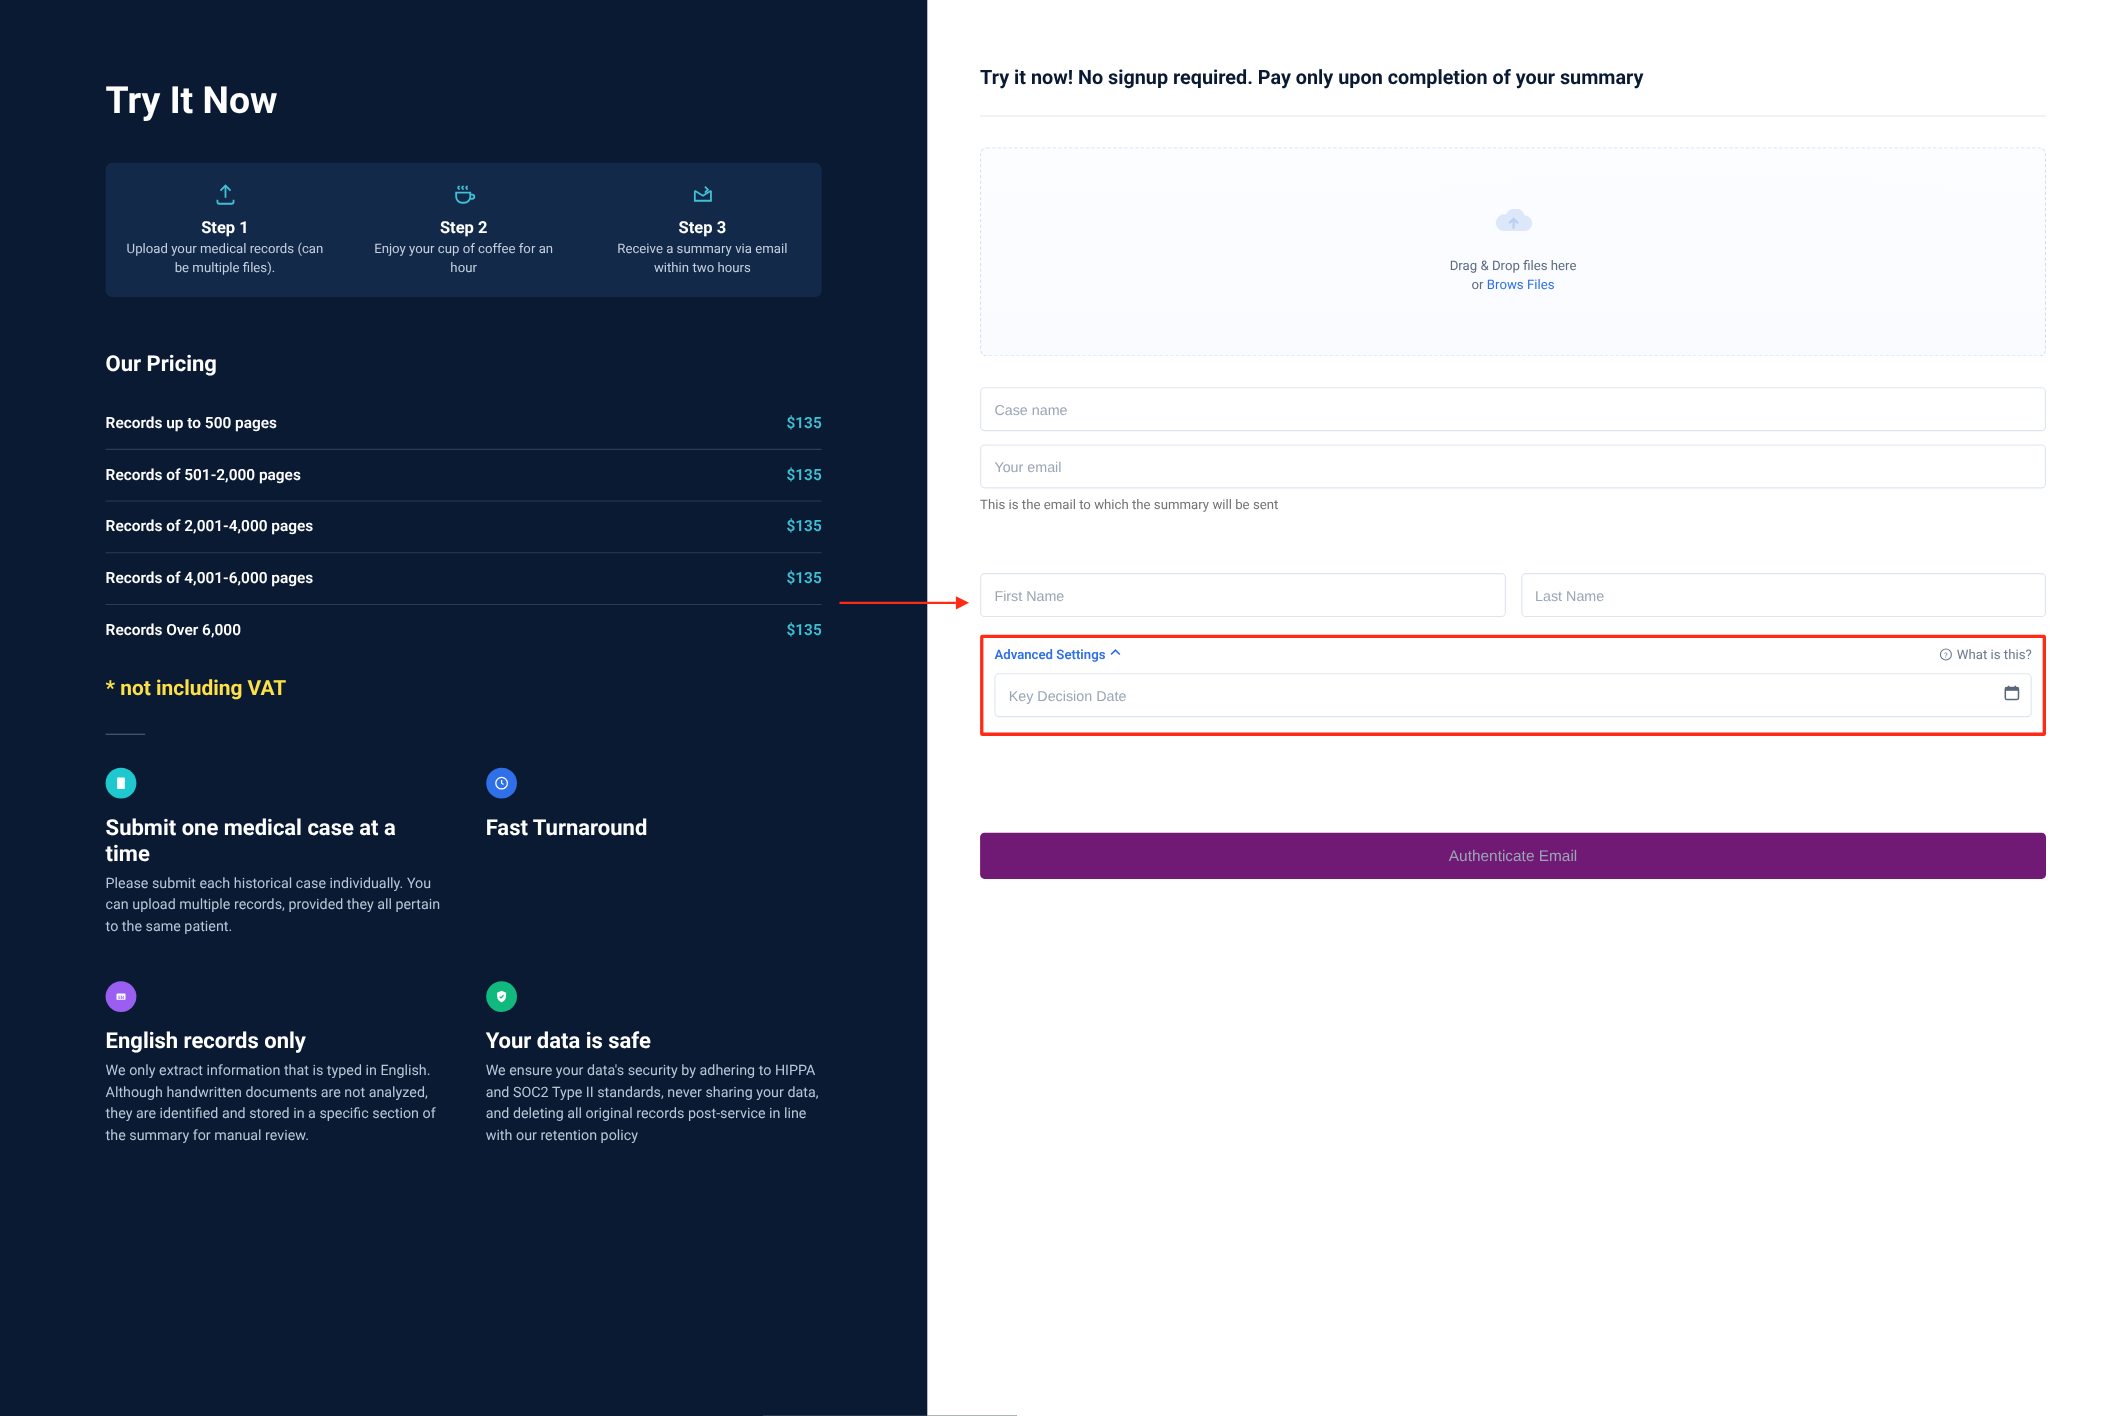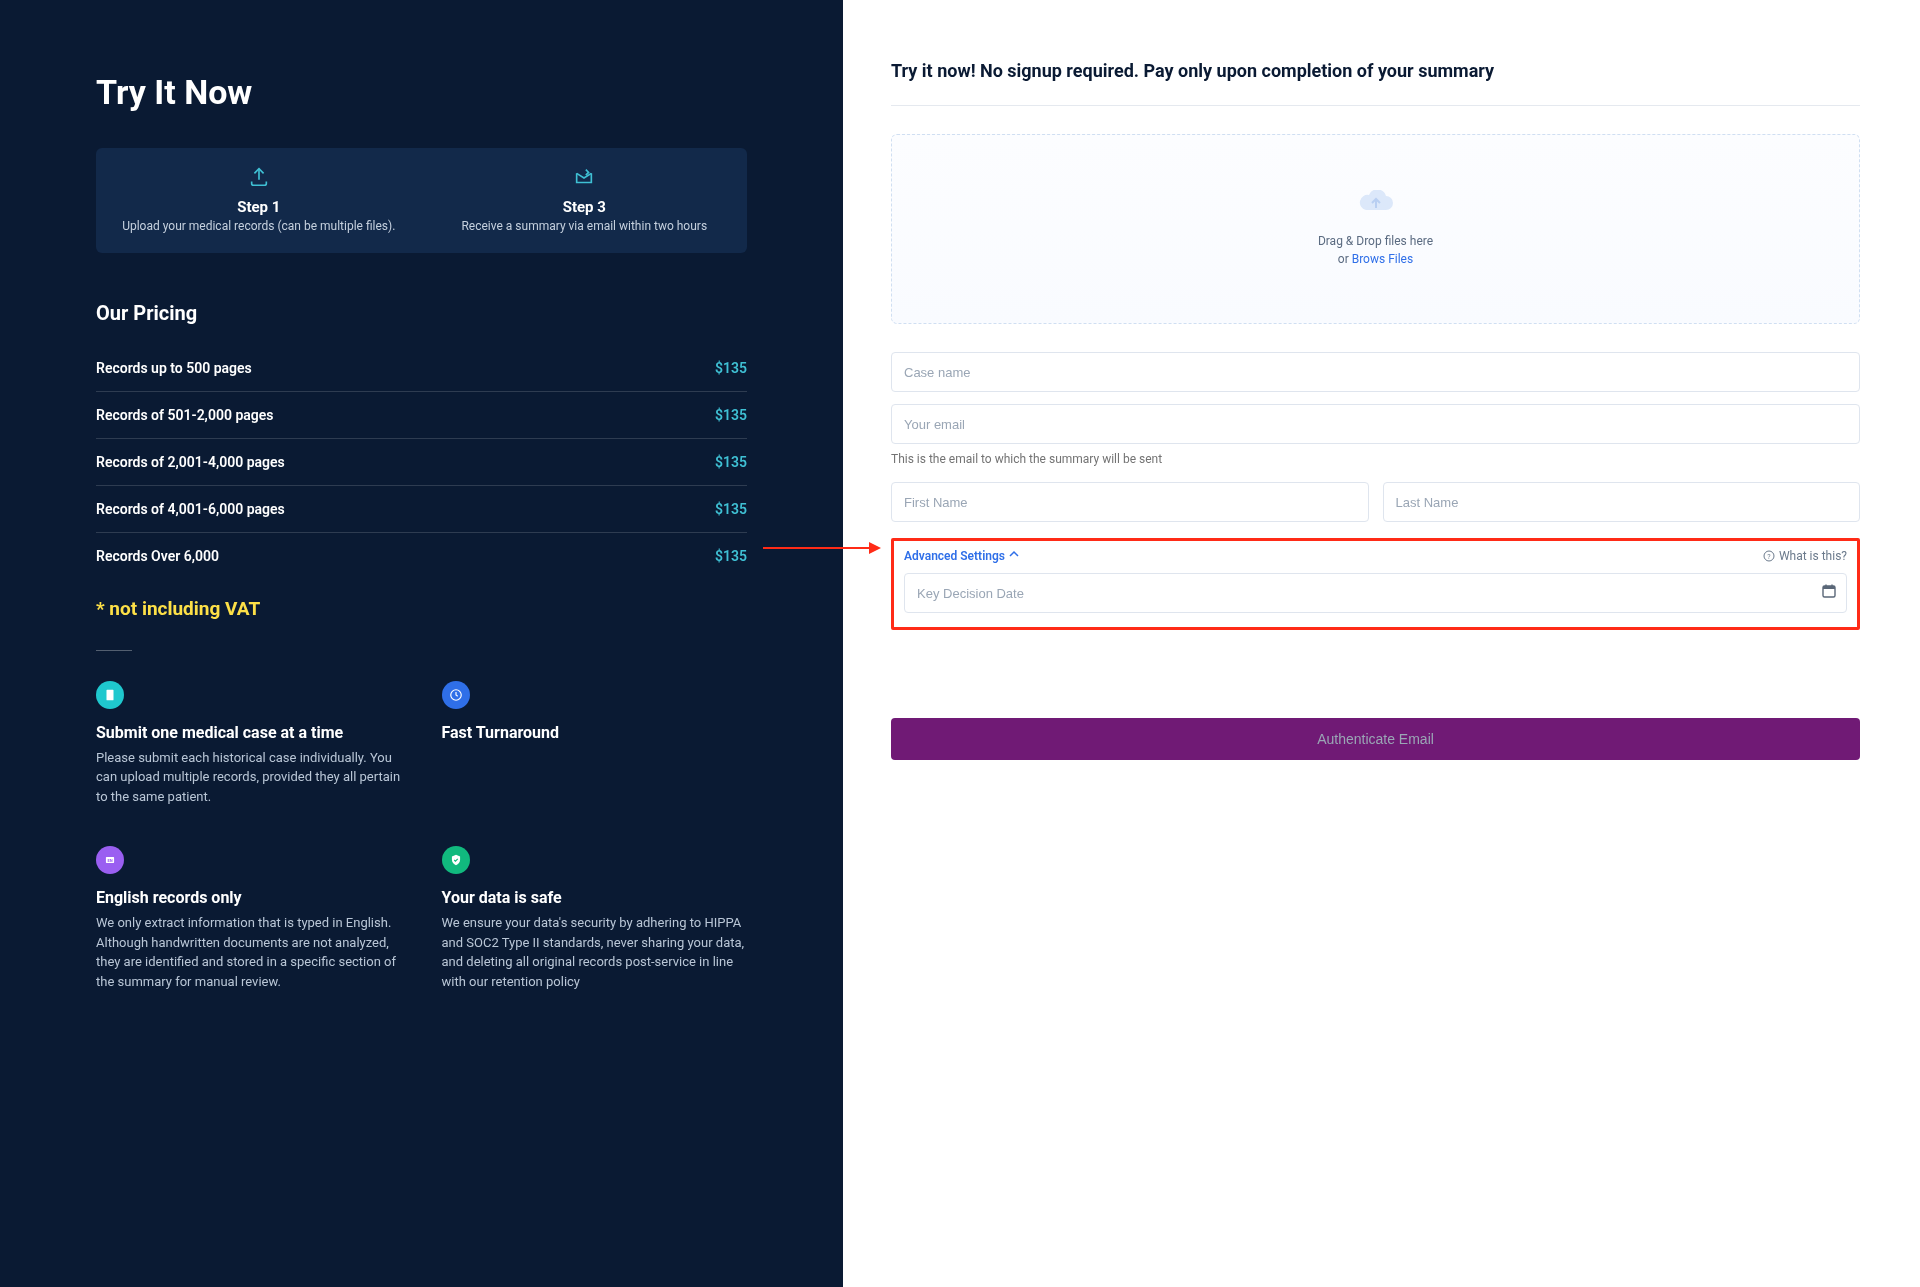--- a/index.html
+++ b/index.html
@@ -62,21 +62,21 @@
   grid-template-columns: 1fr 1fr;
   column-gap: 40px;
   row-gap: 40px;
 }
 .feature-icon {
   width: 28px; height: 28px; border-radius: 50%;
   display: inline-flex; align-items: center; justify-content: center;
   margin-bottom: 14px;
 }
 .feature-icon svg { width: 14px; height: 14px; fill: #fff; }
-.feature-title { font-size: 16px; font-weight: 700; margin-bottom: 6px; }
+.feature-title { font-size: 20px; font-weight: 700; margin-bottom: 6px; }
 .feature-desc { font-size: 13px; color: #b9c6d6; line-height: 1.5; max-width: 320px; }
 
 .right-heading {
   font-size: 18px; font-weight: 700; color: #0a1a33; line-height: 1.4;
   padding-bottom: 22px; border-bottom: 1px solid #e5e9ef; margin-bottom: 28px;
 }
 .dropzone {
   border: 1px dashed #d0dff2;
   background: linear-gradient(#fcfdff,#f9fbff);
   border-radius: 6px;
@@ -89,21 +89,21 @@
 .drop-text a { color: #2f6fe8; text-decoration: none; }
 .field {
   width: 100%; height: 40px;
   border: 1px solid #dfe5ee; border-radius: 4px;
   padding: 0 12px; font-size: 13px; color: #222;
   margin-bottom: 12px; background: #fff;
 }
 .field::placeholder { color: #9aa6b5; }
 .hint { font-size: 12px; color: #737373; margin-top: -4px; margin-bottom: 16px; }
 .name-row { display: flex; gap: 14px; }
-.name-row .field { flex: 1; margin-bottom: 0; }
+.name-row .field { flex: 1; margin-bottom: 0; margin-top: 39px; }
 .advanced-box { border: 3px solid #ff2b17; border-radius: 2px; padding: 8px 10px 14px 10px; margin-top: 16px; }
 .adv-header { display: flex; justify-content: space-between; align-items: center; margin-bottom: 10px; }
 .adv-toggle { font-size: 12px; font-weight: 600; color: #2f6fe8; display: flex; align-items: flex-start; gap: 4px; cursor: pointer; }
 .what-link { font-size: 12px; color: #6b7a8c; display: flex; align-items: center; gap: 4px; cursor: pointer; }
 .date-wrap { position: relative; }
 .date-wrap .field { margin-bottom: 0; padding-right: 36px; }
 .cal-icon { position: absolute; right: 10px; top: 50%; transform: translateY(-50%); color: #5a6778; }
 .auth-button {
   width: 100%; height: 42px; margin-top: 88px;
   background: #701a75; color: #9aa6b5; border: none; border-radius: 4px;
@@ -127,20 +127,33 @@
             <path d="M12 3v12"></path>
             <path d="M7 8l5-5 5 5"></path>
           </svg>
       </span>
       <div class="step-title">Step 1</div>
       <div class="step-desc">Upload your medical records (can be multiple files).</div>
     </div>
     <div class="step">
       <span class="step-icon">
         <svg viewBox="0 0 24 24" fill="none" stroke="currentColor" stroke-width="1.8">
+            <path d="M4 10h14v4a6 6 0 0 1-6 6h-2a6 6 0 0 1-6-6v-4z"></path>
+            <path d="M18 12h2a2 2 0 0 1 0 4h-2"></path>
+            <path d="M7 3c0 1-1 1-1 2s1 1 1 2"></path>
+            <path d="M11 3c0 1-1 1-1 2s1 1 1 2"></path>
+            <path d="M15 3c0 1-1 1-1 2s1 1 1 2"></path>
+          </svg>
+      </span>
+      <div class="step-title">Step 2</div>
+      <div class="step-desc">Enjoy your cup of coffee for an hour</div>
+    </div>
+    <div class="step">
+      <span class="step-icon">
+        <svg viewBox="0 0 24 24" fill="none" stroke="currentColor" stroke-width="1.8">
             <path d="M4 8l8 5 8-5"></path>
             <path d="M4 8v10h16V8"></path>
             <path d="M14 4l3 3-3 3"></path>
           </svg>
       </span>
       <div class="step-title">Step 3</div>
       <div class="step-desc">Receive a  summary via email within two hours</div>
     </div>
   </div>
 

